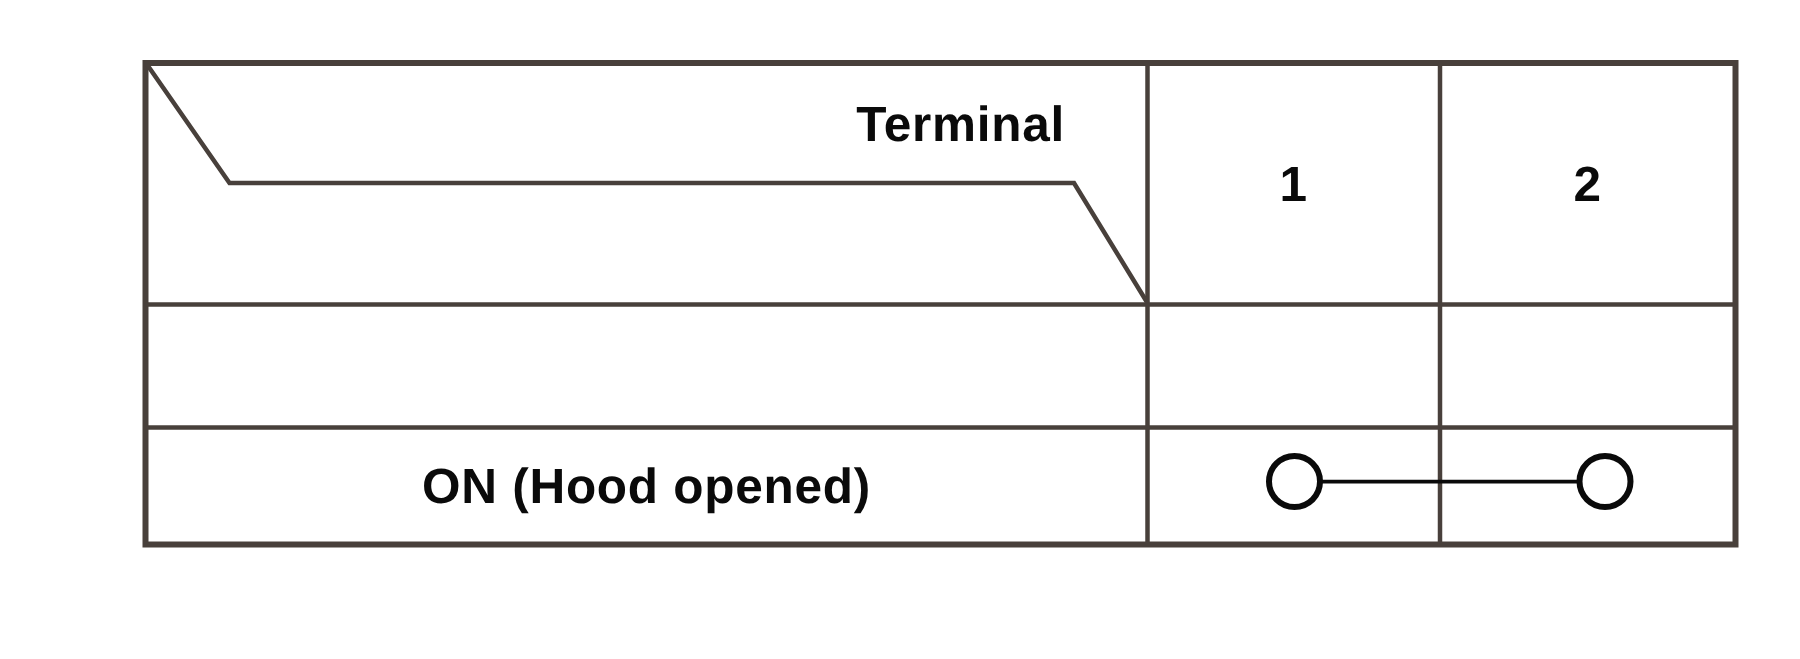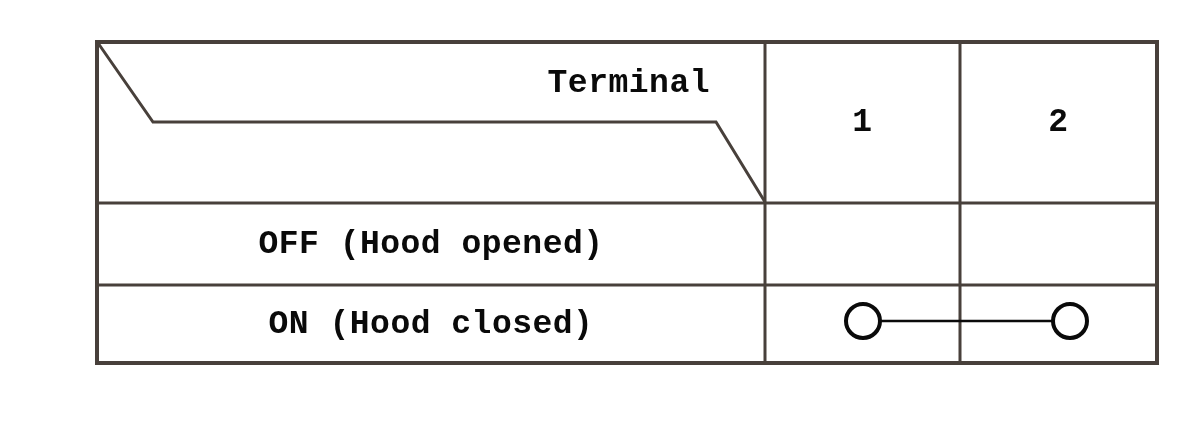--- a/index.html
+++ b/index.html
@@ -25,21 +25,20 @@
   }
   .cell-text {
     position: absolute;
     display: flex;
     align-items: center;
     font-weight: bold;
     font-size: 33px;
     letter-spacing: 0.5px;
     color: #0a0a0a;
     white-space: nowrap;
-    font-family: Liberation Mono, monospace;
   }
   .terminal-label {
     left: 97px;
     top: 44px;
     width: 613px;
     height: 78px;
     justify-content: flex-end;
   }
   .position-label {
     left: 122px;
@@ -98,16 +97,15 @@
       <circle cx="863" cy="321" r="17" fill="#ffffff" stroke="#0a0a0a" stroke-width="4"></circle>
       <circle cx="1070" cy="321" r="17" fill="#ffffff" stroke="#0a0a0a" stroke-width="4"></circle>
       <line x1="880" y1="321" x2="1053" y2="321" stroke="#0a0a0a" stroke-width="2.5"></line>
     </g>
   </svg>
 
   <div class="cell-text terminal-label">Terminal</div>
   <div class="cell-text col-head-1">1</div>
   <div class="cell-text col-head-2">2</div>
 
-  <div class="cell-text row-label-off">OFF (Hood opened)</div>
-  <div class="cell-text row-label-on">ON (Hood closed)</div>
+  <div class="cell-text row-label-on">ON (Hood opened)</div>
 
 </div>
 
 </body></html>

